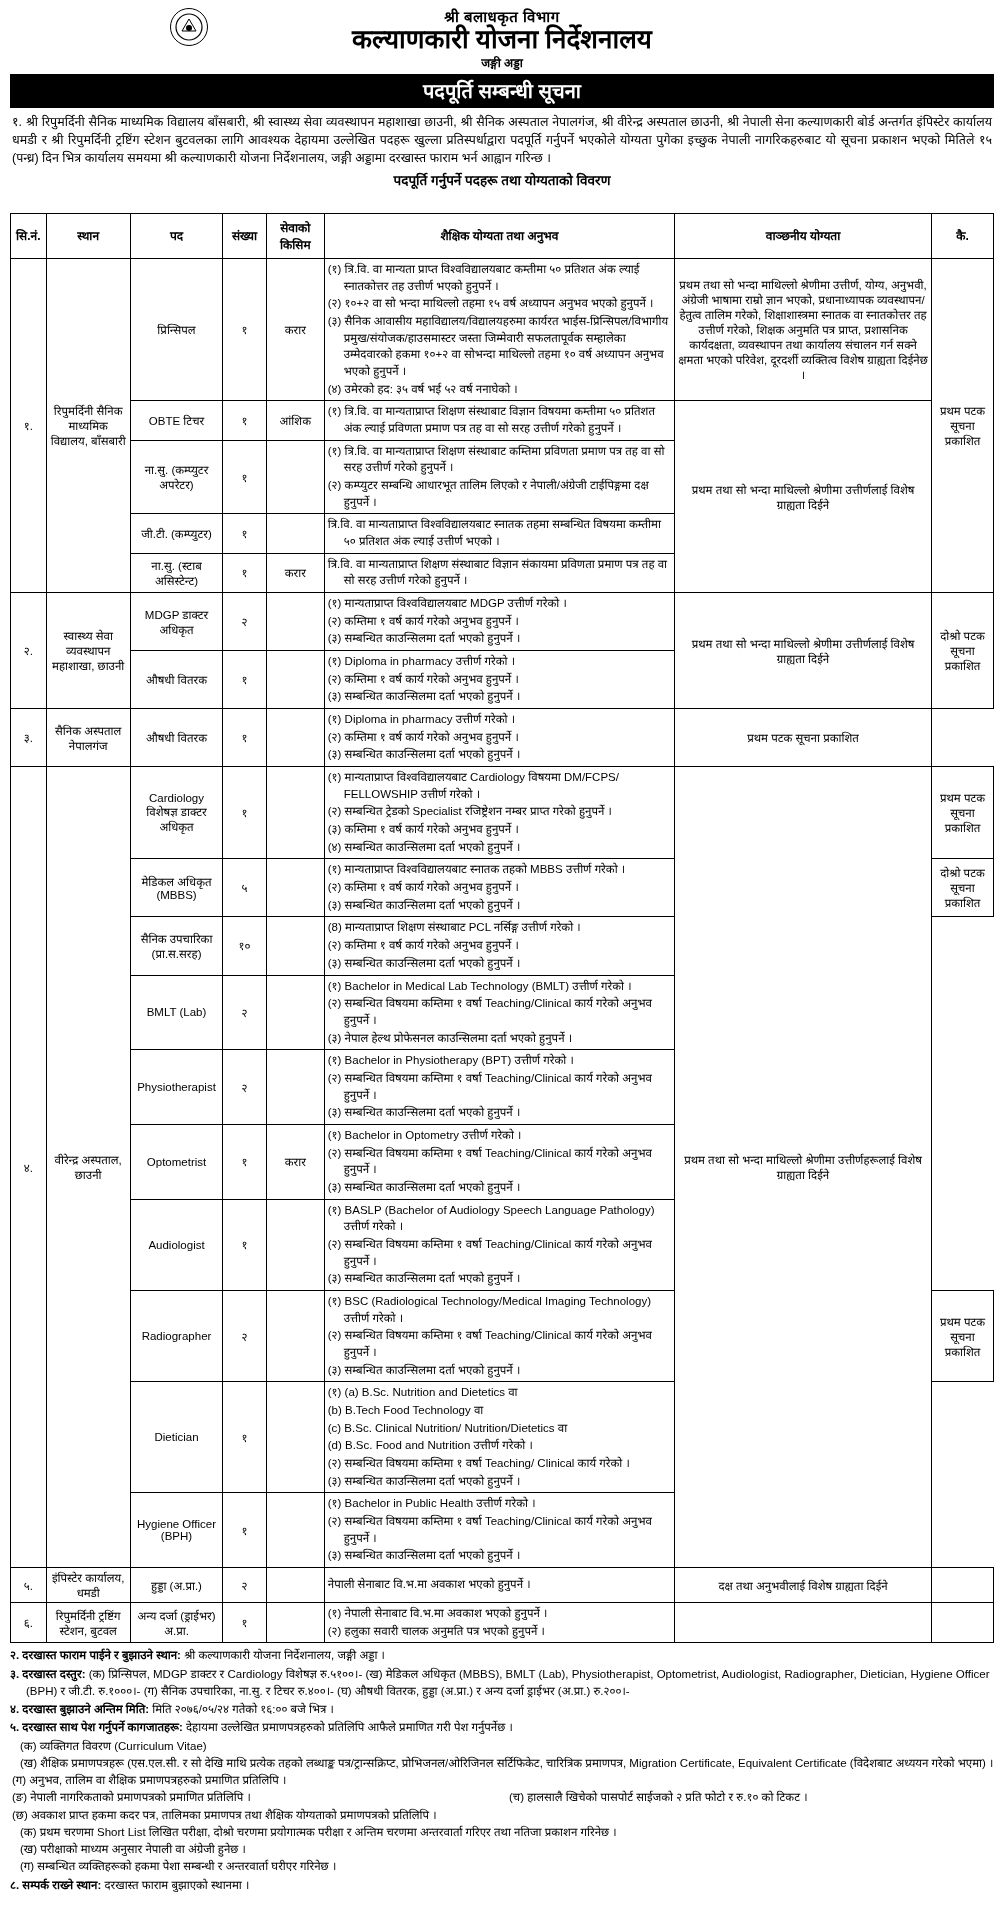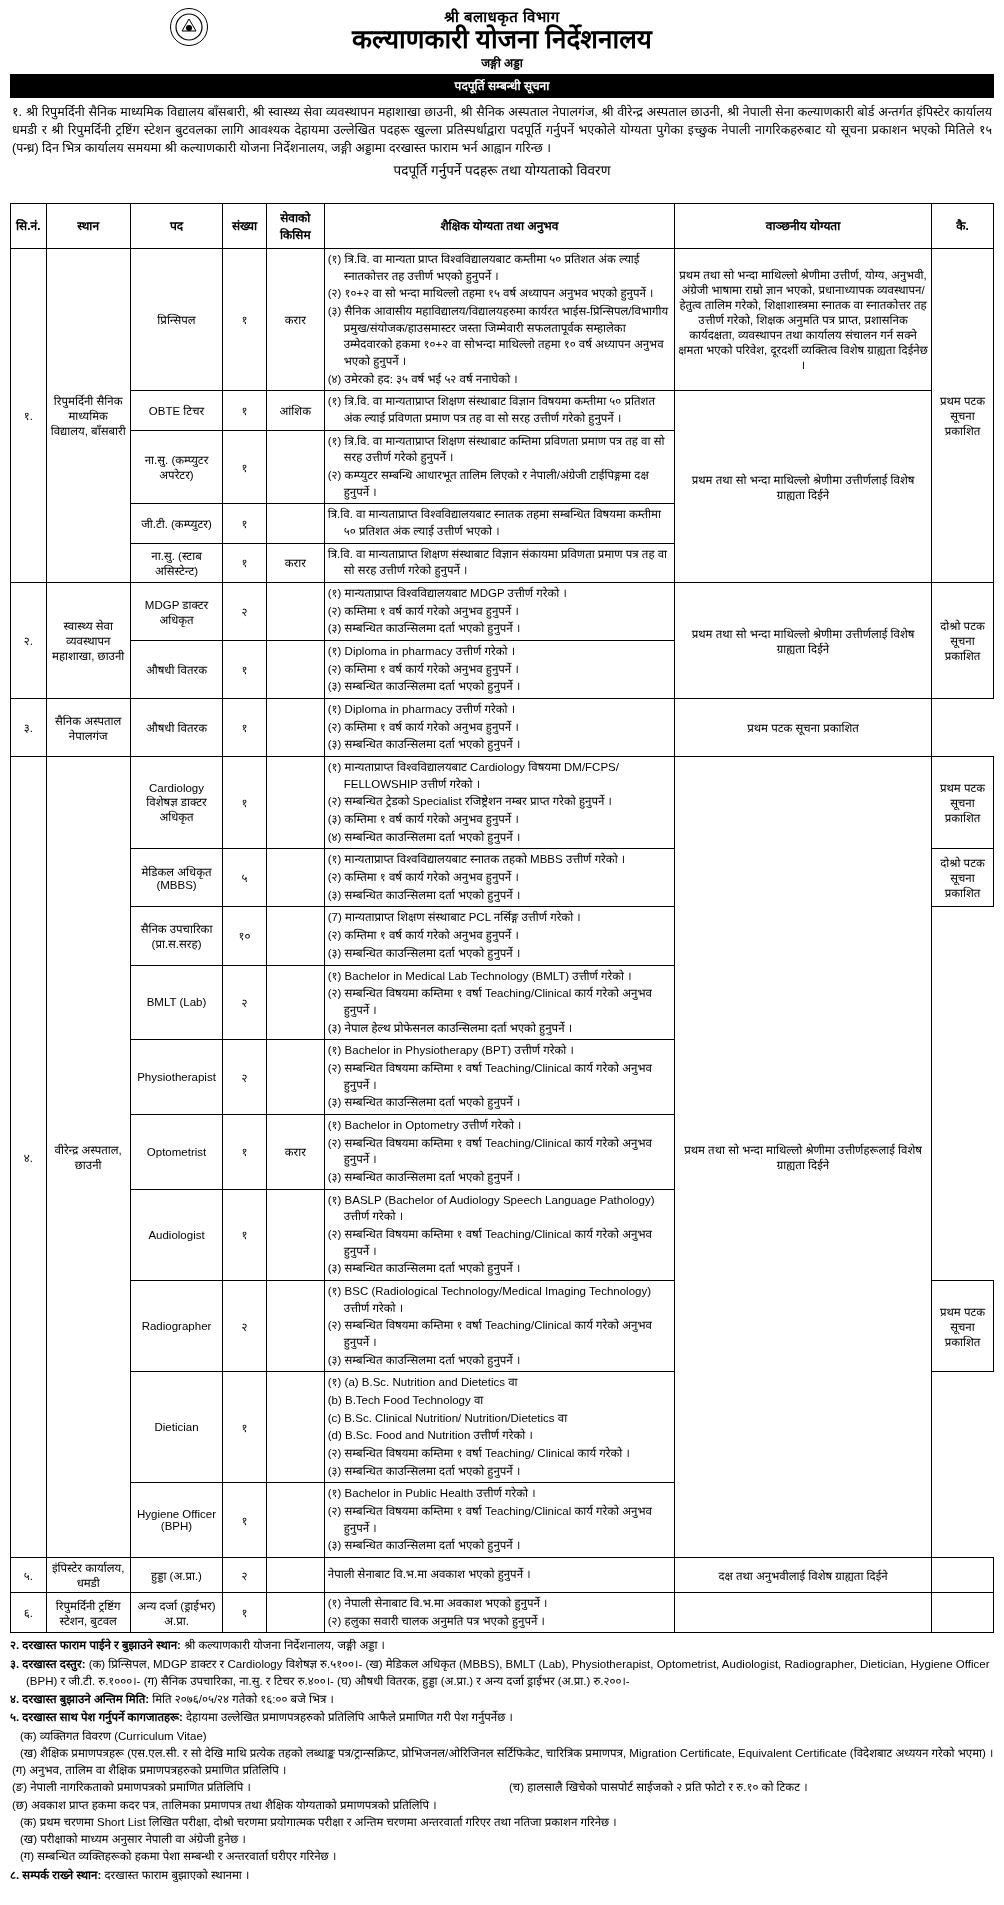--- a/index.html
+++ b/index.html
@@ -3,24 +3,24 @@
 <meta charset="utf-8">
 <style>
   html,body{margin:0;padding:0;background:#fff;}
   body{font-family:"Liberation Sans","DejaVu Sans",sans-serif;}
   .page{width:1004px;min-height:1905px;position:relative;background:#fff;box-sizing:border-box;padding:6px 10px 4px 10px;}
   .hdr{text-align:center;position:relative;}
   .hdr .dept{font-size:15px;font-weight:bold;letter-spacing:.5px;}
   .hdr .org{font-size:26px;font-weight:bold;line-height:1.1;margin-top:-1px;}
   .hdr .sub{font-size:12px;font-weight:bold;margin-top:0px;}
   .emblem{position:absolute;left:160px;top:2px;width:36px;height:36px;border-radius:50%;border:1.5px solid #000;display:flex;align-items:center;justify-content:center;font-size:16px;}
-  .titlebar{background:#000;color:#fff;text-align:center;font-size:12px;font-weight:bold;padding:3px 0 4px 0;margin-top:3px;}
+  .titlebar{background:#000;color:#fff;text-align:center;font-size:20px;font-weight:bold;padding:3px 0 4px 0;margin-top:3px;}
   .notice{font-size:12.5px;line-height:1.45;margin:5px 2px 2px 2px;text-align:justify;}
   .notice .num{float:left;margin-right:4px;}
-  .subtitle{text-align:center;font-weight:normal;font-size:13.5px;margin:4px 0 3px 0;}
+  .subtitle{text-align:center;font-weight:bold;font-size:13.5px;margin:4px 0 3px 0;}
   table.main{border-collapse:collapse;width:100%;table-layout:fixed;margin-top:24px;}
   table.main td,table.main th{border:1px solid #000;vertical-align:middle;font-size:11.5px;padding:2px 3px;}
   table.main th{font-weight:bold;text-align:center;font-size:12px;padding:5px 2px;}
   .c-sn{width:30px;text-align:center;}
   .c-place{width:78px;text-align:center;}
   .c-post{width:86px;text-align:center;}
   .c-num{width:38px;text-align:center;}
   .c-type{width:52px;text-align:center;}
   .c-qual{width:340px;}
   .c-extra{width:248px;text-align:center;}
@@ -186,21 +186,21 @@
             <div class="ind">(२) कम्तिमा १ वर्ष कार्य गरेको अनुभव हुनुपर्ने ।</div>
             <div class="ind">(३) सम्बन्धित काउन्सिलमा दर्ता भएको हुनुपर्ने ।</div>
           </td>
           <td class="c-rem">दोश्रो पटक सूचना प्रकाशित</td>
         </tr>
         <tr>
           <td class="c-post">सैनिक उपचारिका (प्रा.स.सरह)</td>
           <td class="c-num">१०</td>
           <td class="c-type"></td>
           <td class="c-qual ql">
-            <div class="ind">(7) मान्यताप्राप्त शिक्षण संस्थाबाट PCL नर्सिङ्ग उत्तीर्ण गरेको ।</div>
+            <div class="ind">(8) मान्यताप्राप्त शिक्षण संस्थाबाट PCL नर्सिङ्ग उत्तीर्ण गरेको ।</div>
             <div class="ind">(२) कम्तिमा १ वर्ष कार्य गरेको अनुभव हुनुपर्ने ।</div>
             <div class="ind">(३) सम्बन्धित काउन्सिलमा दर्ता भएको हुनुपर्ने ।</div>
           </td>
         </tr>
         <tr>
           <td class="c-post">BMLT (Lab)</td>
           <td class="c-num">२</td>
           <td class="c-type"></td>
           <td class="c-qual ql">
             <div class="ind">(१) Bachelor in Medical Lab Technology (BMLT) उत्तीर्ण गरेको ।</div>

